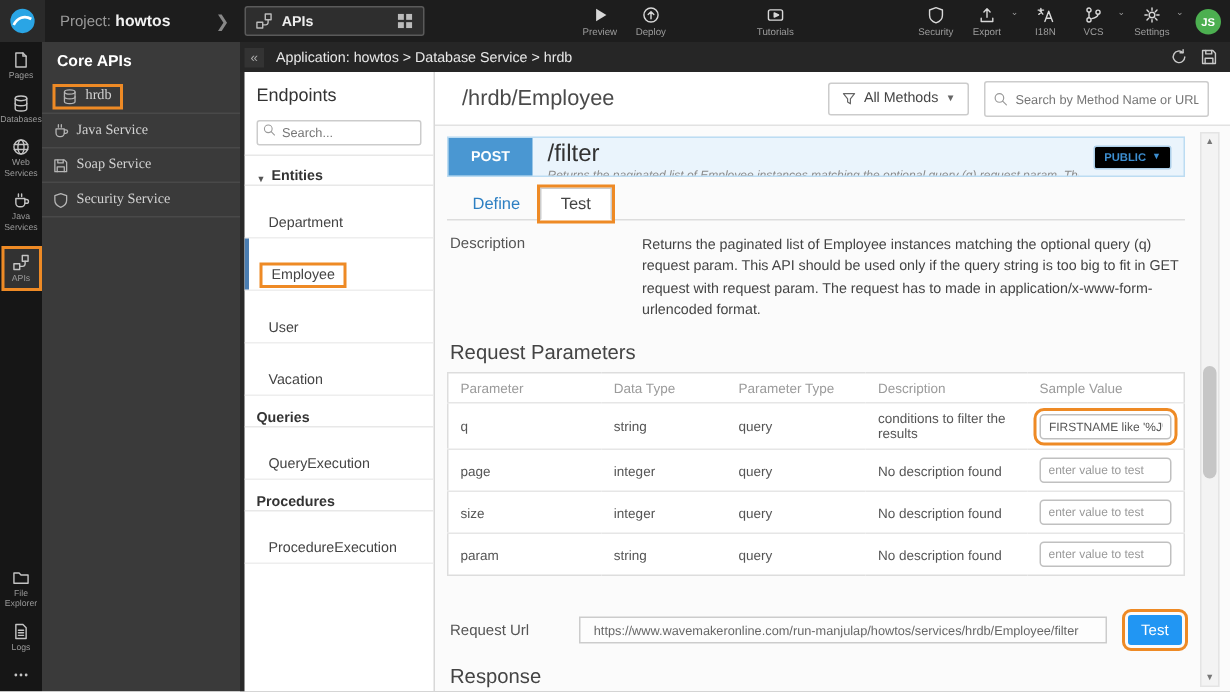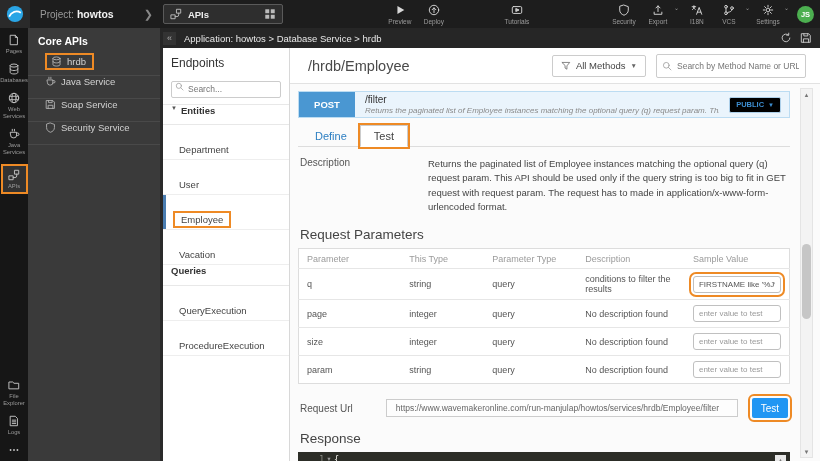--- a/index.html
+++ b/index.html
@@ -37,22 +37,22 @@
   .rail-item .ic { height:12px; color:#c4c4c4; }
   .rail-item .tl { font-size:5.8px; color:#9a9a9a; text-align:center; line-height:1.2; margin-top:2px; }
   .rail-item.active { border:2px solid #ee8a25; background:#323232; padding:3px 0 2px; width:27px; }
   .rail-spacer { flex:1; }
   .rail-dots { color:#9a9a9a; }
 
   
   #services { position:absolute; left:28px; top:28px; width:132px; bottom:0; background:#3a3a3a; }
   #services .hdr { height:25px; display:flex; align-items:center; padding:12px 10px; color:#fff;
                    font-size:10.5px; font-weight:bold; }
-  .svc-row { height:23px; display:flex; align-items:flex-start; padding:0 17px; gap:5px;
-             border-bottom:1px solid rgba(255,255,255,.08); color:#d2d2d2; font-size:9.5px; cursor:pointer; }
+  .svc-row { height:23px; display:flex; align-items:center; padding:0 7px; gap:5px;
+             border-bottom:1px solid rgba(255,255,255,.08); color:#d2d2d2; font-size:9.5px; cursor:pointer;font-family:Liberation Serif, serif; }
   .svc-row:first-of-type { border-top:1px solid rgba(255,255,255,.08); }
   .svc-row .ic { color:#b5b5b5; }
   .svc-row .ic svg { width:11px; height:11px; }
   .svc-hl { display:inline-flex; align-items:center; gap:5px; border:2px solid #ee8a25; padding:1px 6px 1px 4px; }
 
   
   #main { position:absolute; left:160px; top:28px; right:0; bottom:0; background:#2a2a2a; }
   #crumb { position:absolute; top:0; left:0; right:0; height:20px; background:#262626;
            display:flex; align-items:center; padding:0 8px 0 3px; gap:8px; }
   .collapse-btn { width:13px; height:13px; color:#aaa; font-size:9px; display:flex; align-items:center;
@@ -64,21 +64,21 @@
   
   #endpoints { position:absolute; left:0; top:20px; width:130px; bottom:0; background:#fff;
                border-left:3px solid #2a2a2a; border-right:1px solid #d8d8d8; overflow:hidden; }
   .ep-pad { padding:7px 8px 6px; }
   .ep-title { font-size:12px; color:#333; font-weight:normal; margin:1px 0 8px; }
   .ep-search { position:relative; }
   .ep-search input { width:100%; height:17px; border:1px solid #ccc; border-radius:2px; font-size:8.5px;
                      padding:0 4px 0 16px; color:#555; font-family:"Liberation Sans",sans-serif; }
   .ep-search .sic { position:absolute; left:4px; top:3.5px; color:#999; }
   .ep-search .sic svg { width:9px; height:9px; }
-  .tree-section { height:21px; display:flex; align-items:flex-start; gap:4px; padding:0 8px;
+  .tree-section { height:21px; display:flex; align-items:flex-end; gap:4px; padding:0 8px;
                   border-bottom:1px solid #e8e8e8; font-size:9.5px; font-weight:bold; color:#333; cursor:pointer; }
   .tree-section:first-child { border-top:1px solid #e8e8e8; }
   .tree-section .caret { font-size:6px; color:#555; }
   .tree-item { height:35px; display:flex; align-items:center; padding:16px 8px 0 16px;
                border-bottom:1px solid #eee; font-size:9.5px; color:#444; position:relative; cursor:pointer; }
   .tree-item.selected::before { content:""; position:absolute; left:0; top:0; bottom:0; width:3px; background:#4a7db1; }
   .tree-item.selected .lab { border:2px solid #ee8a25; padding:1px 6px; margin-left:-6px; }
 
   
   #content { position:absolute; left:130px; top:20px; right:0; bottom:0; background:#fbfbfb; }
@@ -95,21 +95,21 @@
                     padding:0 6px 0 20px; color:#555; font-family:"Liberation Sans",sans-serif; }
   .m-search .sic { position:absolute; left:6px; top:7px; color:#999; }
   .m-search .sic svg { width:10px; height:10px; }
 
   #scrollbody { position:absolute; top:36px; left:0; right:22px; bottom:0; padding:7px 8px 0; overflow:hidden; }
 
   .post-panel { height:27px; background:#eaf4fc; border:1px solid #bcdcf2; display:flex; align-items:stretch; cursor:pointer; }
   .post-badge { width:56px; background:#4a97d2; color:#fff; font-size:9.5px; font-weight:bold;
                 display:flex; align-items:center; justify-content:center; }
   .post-mid { flex:1; padding:2px 10px 0; overflow:hidden; }
-  .post-path { font-size:10px; color:#333; line-height:1.15; }
+  .post-path { font-size:16px; color:#333; line-height:1.15; }
   .post-sum { font-size:8px; color:#8a8a8a; font-style:italic; white-space:nowrap; overflow:hidden; }
   .public-btn { align-self:center; margin-right:8px; height:16px; border:1px solid #aed0ea; background:#000000;
                 border-radius:2px; color:#3d8ed0; font-size:7.5px; font-weight:bold; display:flex;
                 align-items:center; gap:4px; padding:0 6px; cursor:pointer; }
   .public-btn .car { font-size:6px; }
 
   .tabs { display:flex; align-items:flex-end; height:26px; border-bottom:1px solid #ddd; padding-left:4px; margin-top:3px; }
   .tab { font-size:11px; padding:4px 13px; cursor:pointer; }
   .tab.define { color:#2d7fc2; }
   .tab.test { color:#444; background:#fff; border:1px solid #ccc; border-bottom-color:#fff; margin-bottom:-1px;
@@ -122,21 +122,21 @@
   .sec-title { font-size:13.5px; color:#444; font-weight:normal; margin:13px 0 6px; padding-left:2px; }
 
   table.params { width:100%; border-collapse:collapse; background:#fff; border:1px solid #ddd; }
   table.params th { font-size:9px; color:#9b9b9b; font-weight:normal; text-align:left; padding:5px 8px 4px; }
   table.params td { font-size:9px; color:#555; padding:5px 8px; border-top:1px solid #e6e6e6; vertical-align:middle; }
   .cell-input { width:88px; height:17px; border:1px solid #c0c0c0; border-radius:3px; font-size:8px;
                 padding:0 5px; color:#555; font-family:"Liberation Sans",sans-serif; }
   .cell-input::placeholder { color:#999; }
   .hl-ring { outline:2px solid #ee8a25; outline-offset:2px; }
 
-  .url-row { display:flex; align-items:center; margin-top:14px; padding:0 2px;justify-content:flex-end; }
+  .url-row { display:flex; align-items:center; margin-top:26px; padding:0 2px; }
   .url-label { width:90px; font-size:10px; color:#555; }
   .url-input { width:368px; height:18px; border:1px solid #ccc; background:#fdfdfd; font-size:8.5px;
                color:#666; padding:0 9px; font-family:"Liberation Sans",sans-serif; }
   .test-btn { margin-left:14px; width:38px; height:20px; background:#2196f3; color:#fff; border:none;
               border-radius:2px; font-size:10px; cursor:pointer; outline:2px solid #ee8a25; outline-offset:2px;
               font-family:"Liberation Sans",sans-serif; }
 
   .editor { margin-top:5px; background:#2c2d27; height:82px; position:relative; overflow:hidden; padding-top:2px; }
   .code-line { display:flex; height:10.5px; align-items:center; }
   .gut { width:26px; text-align:right; color:#8f9189; font:8px "DejaVu Sans Mono", monospace; flex:none; }
@@ -427,34 +427,37 @@
         </div>
       </div>
       <div id="endpoint-tree">
           <div class="tree-section">
             <span class="caret">▼</span>
             <span>Entities</span>
           </div>
           <div class="tree-item">
             <span class="lab">Department</span>
           </div>
+          <div class="tree-item selected">
+            <span class="lab">Employee</span>
+          </div>
           <div class="tree-item">
             <span class="lab">User</span>
           </div>
-          <div class="tree-item selected">
-            <span class="lab">Employee</span>
-          </div>
           <div class="tree-item">
             <span class="lab">Vacation</span>
           </div>
           <div class="tree-section">
             <span>Queries</span>
           </div>
           <div class="tree-item">
             <span class="lab">QueryExecution</span>
+          </div>
+          <div class="tree-section">
+            <span>Procedures</span>
           </div>
           <div class="tree-item">
             <span class="lab">ProcedureExecution</span>
           </div>
         </div>
     </div>
 
     <div id="content">
       <div id="chead">
         <h1>/hrdb/Employee</h1>
@@ -507,21 +510,21 @@
           <colgroup>
               <col style="width:21%">
               <col style="width:17%">
               <col style="width:19%">
               <col style="width:22%">
               <col style="width:21%">
             </colgroup>
           <thead>
               <tr id="param-head">
                 <th>Parameter</th>
-                <th>This Type</th>
+                <th>Data Type</th>
                 <th>Parameter Type</th>
                 <th>Description</th>
                 <th>Sample Value</th>
               </tr>
             </thead>
           <tbody id="param-rows">
               <tr>
                 <td>q</td>
                 <td>string</td>
                 <td>query</td>

